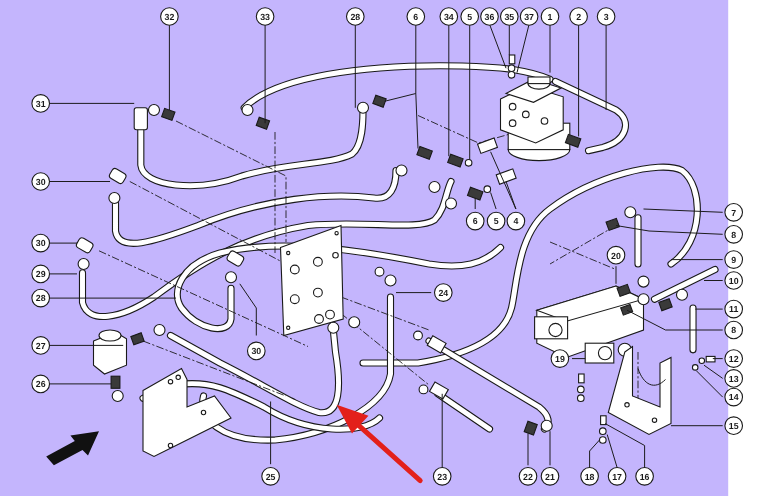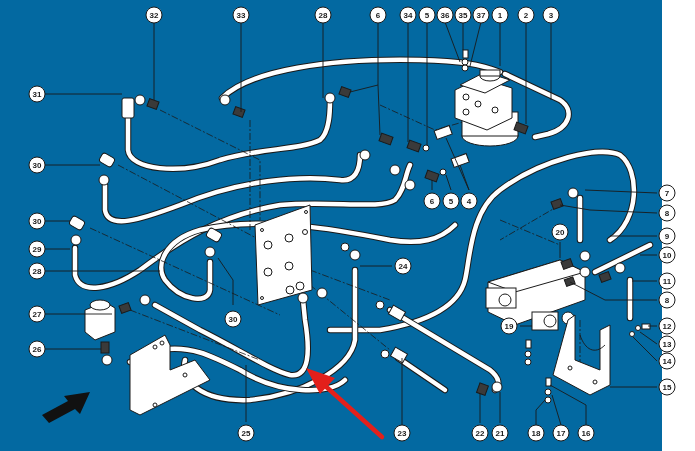--- a/index.html
+++ b/index.html
@@ -1,17 +1,17 @@
 <!DOCTYPE html>
 <html><head>
 <meta charset="utf-8">
 <style>
   html, body { margin: 0; padding: 0; background: #ffffff; }
   body { width: 695px; height: 451px; overflow: hidden; font-family: "Liberation Sans", sans-serif; }
-  #stage { position: relative; width: 662px; height: 451px; background: #0369a1; }
+  #stage { position: relative; width: 662px; height: 451px; background: #c4b5fd; }
   svg#diagram { position: absolute; left: 0; top: 0; width: 695px; height: 451px; }
   .pipe-o { fill: none; stroke: #1a1a1a; stroke-width: 6.5; stroke-linecap: round; stroke-linejoin: round; }
   .pipe-i { fill: none; stroke: #ffffff; stroke-width: 4.5; stroke-linecap: round; stroke-linejoin: round; }
   .leader { fill: none; stroke: #1a1a1a; stroke-width: 0.9; }
   .dash { fill: none; stroke: #1a1a1a; stroke-width: 0.8; stroke-dasharray: 7 2 2 2; }
   .part { fill: #ffffff; stroke: #1a1a1a; stroke-width: 1; }
   .part-dark { fill: #3a3a3a; stroke: #1a1a1a; stroke-width: 1; }
   .callout-circle { fill: #ffffff; stroke: #1a1a1a; stroke-width: 1; }
   .callout-text { font-family: "Liberation Sans", sans-serif; font-size: 8px; font-weight: bold; fill: #1a1a1a; text-anchor: middle; dominant-baseline: central; }
 </style>

